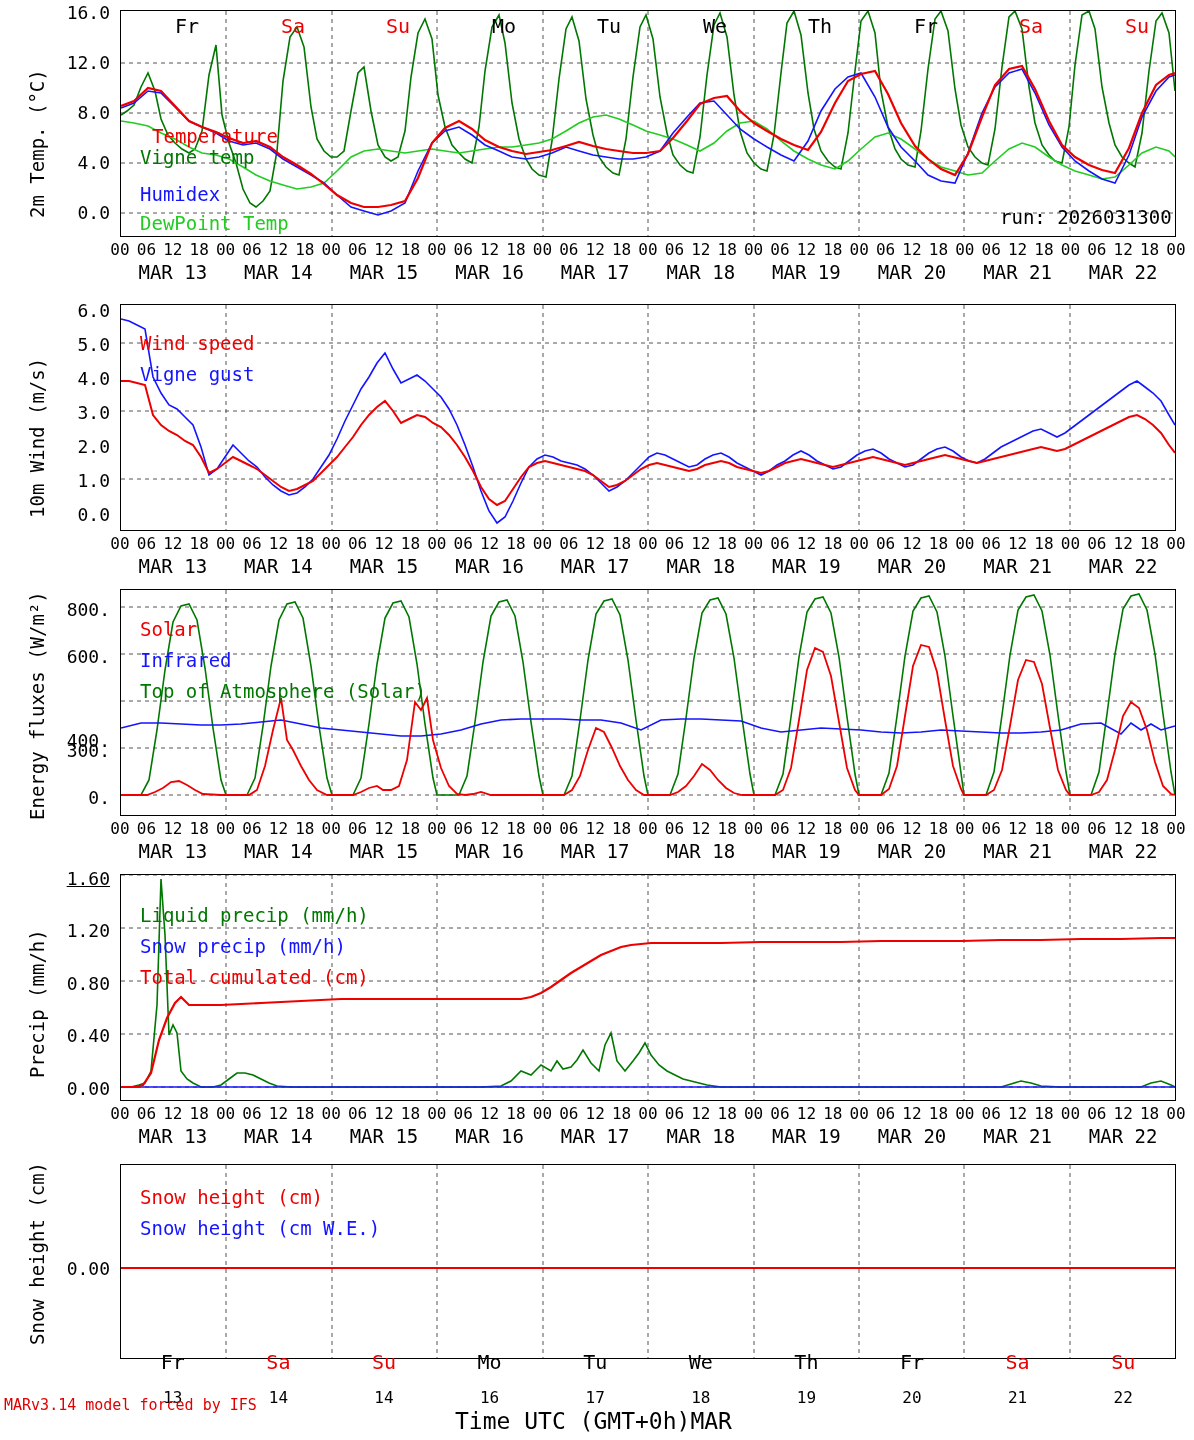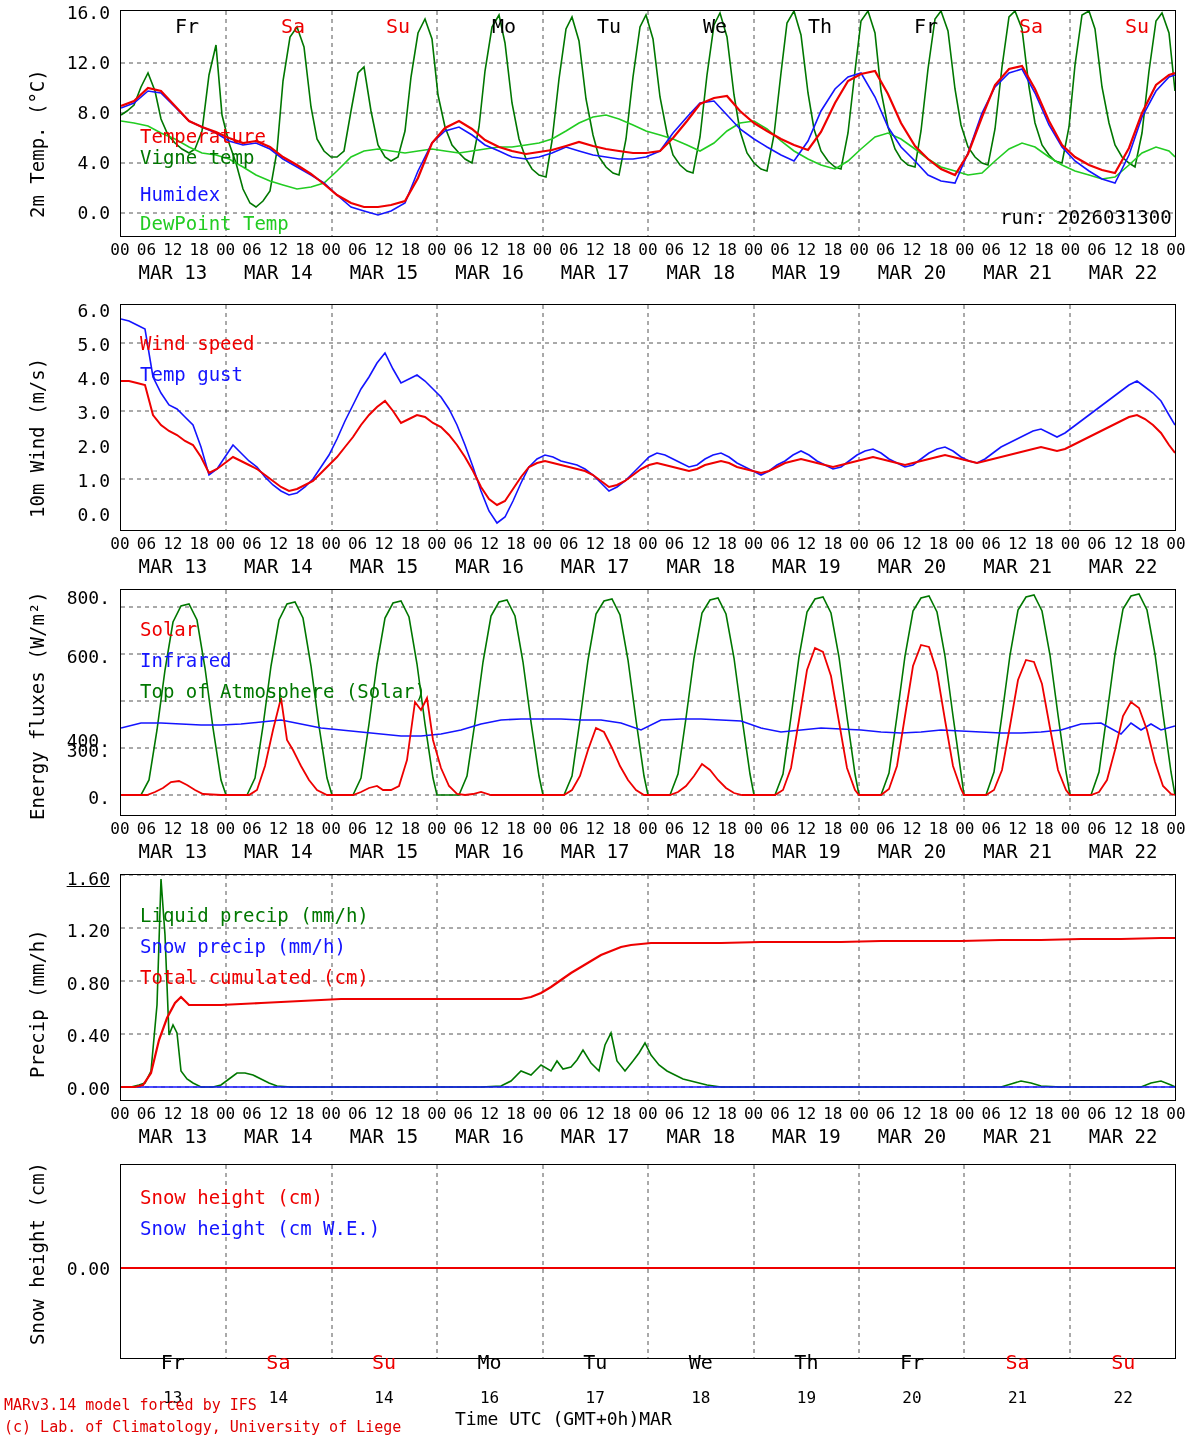--- a/index.html
+++ b/index.html
@@ -8,21 +8,21 @@
   .panel{position:absolute;left:0;width:1194px;}
   .plotbox{position:absolute;border:1px solid #000;box-sizing:border-box;background:#fff;}
   .ylabel{position:absolute;transform-origin:0 0;transform:rotate(-90deg);font-size:19px;white-space:nowrap;}
   .ytick{position:absolute;font-size:18px;text-align:right;white-space:nowrap;}
   .xtick{position:absolute;font-size:16px;text-align:center;white-space:nowrap;}
   .daylab{position:absolute;font-size:19px;text-align:center;white-space:nowrap;}
   .dowlab{position:absolute;font-size:20px;text-align:center;white-space:nowrap;}
   .legend{position:absolute;font-size:19px;white-space:nowrap;}
   .run{position:absolute;font-size:19px;white-space:nowrap;}
   .footleft{position:absolute;font-size:15px;color:#e00000;white-space:nowrap;}
-  .footcenter{position:absolute;font-size:18px;white-space:nowrap;}
+  .footcenter{position:absolute;font-size:23px;white-space:nowrap;}
   .footright{position:absolute;font-size:25px;color:#1414ff;white-space:nowrap;}
   svg{display:block;}
   .red{color:#ee0000}.blue{color:#1414ff}.green{color:#007700}.lgreen{color:#22cc22}
 </style>
 </head>
 <body>
 
 <div class="page">
 
   <div class="panel" style="top:0;height:285px;">
@@ -59,21 +59,21 @@
         <polyline fill="none" stroke="#007700" stroke-width="1.6" points="0,104 6,100 13,94 20,76 27,62 34,80 40,108 47,124 54,132 61,138 68,142 74,138 81,120 88,64 95,34 101,104 108,132 115,152 122,178 129,192 135,196 142,190 149,180 156,140 162,70 169,26 176,16 183,36 190,96 196,128 203,140 210,146 216,146 223,140 230,100 237,62 243,56 250,100 257,134 264,146 270,150 277,146 284,120 290,66 297,22 304,8 311,28 317,84 324,116 331,134 338,142 344,148 351,152 358,116 364,60 371,16 378,4 384,32 391,92 398,128 405,148 411,158 418,164 425,166 431,130 438,68 445,18 451,6 458,30 465,88 472,124 478,146 485,156 492,162 498,164 505,128 512,66 519,16 525,4 532,28 539,86 546,122 552,144 559,154 566,160 572,162 579,126 586,64 593,14 599,2 606,26 613,84 619,120 626,142 633,152 640,158 646,160 653,124 660,62 666,12 673,0 680,24 687,82 693,118 700,140 707,150 714,156 720,158 727,122 734,60 740,10 747,0 754,22 760,80 767,116 774,138 780,148 787,154 794,156 800,120 807,58 814,8 820,0 827,20 834,78 840,114 847,136 854,146 861,152 867,154 874,118 881,56 888,6 894,0 901,18 908,76 914,112 921,134 928,144 934,150 941,152 948,116 954,54 961,4 968,0 974,18 981,76 988,112 994,134 1001,146 1008,152 1014,156 1021,122 1028,60 1035,10 1041,2 1048,22 1054,80"></polyline>
 
         <polyline fill="none" stroke="#22cc22" stroke-width="1.6" points="0,110 13,112 27,115 40,122 54,128 68,136 81,142 95,144 108,148 122,156 135,164 149,170 162,174 176,178 190,176 203,172 216,160 230,146 243,140 257,138 270,140 284,142 297,140 311,138 324,140 338,142 351,140 364,138 378,136 391,136 405,134 418,132 431,128 445,120 458,112 472,106 485,104 498,108 512,114 525,120 539,124 552,128 566,134 579,140 593,132 606,120 619,112 633,110 646,118 660,130 673,140 687,148 700,154 714,158 727,150 740,138 754,126 767,122 780,128 794,138 807,148 820,156 834,160 847,164 861,162 874,150 888,138 901,132 914,136 928,146 941,154 954,160 968,164 981,168 994,166 1008,154 1021,142 1035,136 1048,140 1054,146"></polyline>
 
         <polyline fill="none" stroke="#1414ff" stroke-width="1.6" points="0,97 13,92 27,80 40,82 54,96 68,110 81,116 95,122 108,130 122,134 135,132 149,138 162,148 176,156 190,164 203,172 216,184 230,196 243,200 257,204 270,200 284,192 297,160 311,132 324,120 338,116 351,124 364,134 378,140 391,146 405,148 418,146 431,142 445,136 458,140 472,144 485,146 498,148 512,148 525,146 539,140 552,122 566,106 579,92 593,90 606,104 619,118 633,128 646,136 660,144 673,150 687,130 700,100 714,78 727,66 740,62 754,86 767,116 780,136 794,150 807,164 820,170 834,172 847,142 861,102 874,76 888,62 901,58 914,82 928,114 941,136 954,150 968,160 981,168 994,172 1008,144 1021,106 1035,80 1048,66 1054,64"></polyline>
 
         <polyline fill="none" stroke="#ee0000" stroke-width="2.2" points="0,95 13,90 27,77 40,80 54,95 68,110 81,116 95,121 108,127 122,132 135,130 149,136 162,146 176,154 190,163 203,173 216,184 230,192 243,196 257,196 270,194 284,190 297,167 311,132 324,117 338,110 351,118 364,129 378,136 391,140 405,143 418,141 431,139 445,135 458,131 472,135 485,138 498,140 512,142 525,142 539,140 552,127 566,110 579,93 593,87 606,85 619,100 633,112 646,120 660,128 673,134 687,139 700,121 714,92 727,70 740,63 754,60 767,83 780,112 794,135 807,148 820,158 834,164 847,143 861,106 874,74 888,58 901,55 914,78 928,110 941,134 954,146 968,154 981,159 994,162 1008,137 1021,102 1035,74 1048,64 1054,62"></polyline>
       </svg>
     </div>
 
-    <div class="legend red" style="left:140px;top:125px;">Temperature</div>
+    <div class="legend red" style="left:152px;top:125px;">Temperature</div>
     <div class="legend green" style="left:140px;top:146px;">Vigne temp</div>
     <div class="legend blue" style="left:140px;top:183px;">Humidex</div>
     <div class="legend lgreen" style="left:140px;top:212px;">DewPoint Temp</div>
     <div class="run" style="left:1000px;top:206px;">run: 2026031300</div>
 
     <div class="dowlab" style="left:152px;top:14px;width:70px;color:#000;">Fr</div>
     <div class="dowlab" style="left:258px;top:14px;width:70px;color:#ee0000;">Sa</div>
     <div class="dowlab" style="left:363px;top:14px;width:70px;color:#ee0000;">Su</div>
     <div class="dowlab" style="left:469px;top:14px;width:70px;color:#000;">Mo</div>
     <div class="dowlab" style="left:574px;top:14px;width:70px;color:#000;">Tu</div>
@@ -171,21 +171,21 @@
           <line x1="949" y1="0" x2="949" y2="225"></line>
         </g>
 
         <polyline fill="none" stroke="#1414ff" stroke-width="1.6" points="0,14 8,16 16,20 24,24 32,72 40,88 48,100 56,104 64,112 72,120 80,142 88,170 96,164 104,152 112,140 120,148 128,156 136,162 144,172 152,180 160,186 168,190 176,188 184,182 192,174 200,162 208,150 216,134 224,116 232,100 240,84 248,72 256,58 264,48 272,64 280,78 288,74 296,70 304,76 312,84 320,92 328,104 336,120 344,140 352,162 360,186 368,206 376,218 384,212 392,196 400,178 408,162 416,154 424,150 432,152 440,156 448,158 456,160 464,164 472,170 480,178 488,186 496,182 504,176 512,168 520,160 528,152 536,148 544,150 552,154 560,158 568,162 576,160 584,154 592,150 600,148 608,152 616,158 624,162 632,166 640,170 648,166 656,160 664,156 672,150 680,146 688,150 696,156 704,160 712,164 720,162 728,156 736,150 744,146 752,144 760,148 768,154 776,158 784,162 792,160 800,154 808,148 816,144 824,142 832,146 840,152 848,156 856,158 864,154 872,148 880,142 888,138 896,134 904,130 912,126 920,124 928,128 936,132 944,128 952,122 960,116 968,110 976,104 984,98 992,92 1000,86 1008,80 1016,76 1024,82 1032,88 1040,96 1048,110 1054,120"></polyline>
 
         <polyline fill="none" stroke="#ee0000" stroke-width="2" points="0,76 8,76 16,78 24,80 32,110 40,120 48,126 56,130 64,136 72,140 80,152 88,168 96,164 104,158 112,152 120,156 128,160 136,164 144,170 152,176 160,182 168,186 176,184 184,180 192,176 200,168 208,160 216,152 224,142 232,132 240,120 248,110 256,102 264,96 272,106 280,118 288,114 296,110 304,112 312,118 320,122 328,130 336,140 344,152 352,166 360,182 368,194 376,200 384,196 392,184 400,172 408,162 416,158 424,156 432,158 440,160 448,162 456,164 464,166 472,170 480,176 488,182 496,180 504,176 512,170 520,164 528,160 536,158 544,160 552,162 560,164 568,166 576,164 584,160 592,158 600,156 608,158 616,162 624,164 632,166 640,168 648,166 656,162 664,158 672,156 680,154 688,156 696,158 704,160 712,162 720,160 728,158 736,156 744,154 752,152 760,154 768,156 776,158 784,160 792,158 800,156 808,154 816,152 824,150 832,152 840,154 848,156 856,158 864,156 872,154 880,152 888,150 896,148 904,146 912,144 920,142 928,144 936,146 944,144 952,140 960,136 968,132 976,128 984,124 992,120 1000,116 1008,112 1016,110 1024,114 1032,120 1040,128 1048,140 1054,148"></polyline>
       </svg>
     </div>
 
     <div class="legend red" style="left:140px;top:42px;">Wind speed</div>
-    <div class="legend blue" style="left:140px;top:73px;">Temp gust</div>
+    <div class="legend blue" style="left:140px;top:73px;">Vigne gust</div>
 
     <div id="hours2">
         <div class="xtick" style="left: 106px; top: 244px; width: 28px;">00</div>
         <div class="xtick" style="left: 132.4px; top: 244px; width: 28px;">06</div>
         <div class="xtick" style="left: 158.8px; top: 244px; width: 28px;">12</div>
         <div class="xtick" style="left: 185.2px; top: 244px; width: 28px;">18</div>
         <div class="xtick" style="left: 211.6px; top: 244px; width: 28px;">00</div>
         <div class="xtick" style="left: 238px; top: 244px; width: 28px;">06</div>
         <div class="xtick" style="left: 264.4px; top: 244px; width: 28px;">12</div>
         <div class="xtick" style="left: 290.8px; top: 244px; width: 28px;">18</div>
@@ -233,21 +233,21 @@
         <div class="daylab" style="left: 751.4px; top: 265px; width: 110px;">MAR 19</div>
         <div class="daylab" style="left: 857px; top: 265px; width: 110px;">MAR 20</div>
         <div class="daylab" style="left: 962.6px; top: 265px; width: 110px;">MAR 21</div>
         <div class="daylab" style="left: 1068.2px; top: 265px; width: 110px;">MAR 22</div>
       </div>
   </div>
 
   <div class="panel" style="top:575px;height:285px;">
     <div class="ylabel" style="left:26px;top:245px;">Energy fluxes (W/m²)</div>
 
-    <div class="ytick" style="left:10px;top:12px;width:100px;">800.</div>
+    <div class="ytick" style="left:10px;top:24px;width:100px;">800.</div>
     <div class="ytick" style="left:10px;top:71px;width:100px;">600.</div>
     <div class="ytick" style="left:10px;top:118px;width:100px;margin-top:37px;">400.</div>
     <div class="ytick" style="left:10px;top:165px;width:100px;">300.</div>
     <div class="ytick" style="left:10px;top:212px;width:100px;">0.</div>
 
     <div class="plotbox" style="left:120px;top:14px;width:1056px;height:227px;">
       <svg width="1054" height="225" viewBox="0 0 1054 225" preserveAspectRatio="none">
         <g stroke="#555" stroke-width="1" stroke-dasharray="4,4" fill="none">
           <line x1="0" y1="17" x2="1054" y2="17"></line>
           <line x1="0" y1="64" x2="1054" y2="64"></line>
@@ -480,18 +480,17 @@
         <div class="xtick" style="left: 575.2px; top: 238px; width: 40px;">17</div>
         <div class="xtick" style="left: 680.8px; top: 238px; width: 40px;">18</div>
         <div class="xtick" style="left: 786.4px; top: 238px; width: 40px;">19</div>
         <div class="xtick" style="left: 892px; top: 238px; width: 40px;">20</div>
         <div class="xtick" style="left: 997.6px; top: 238px; width: 40px;">21</div>
         <div class="xtick" style="left: 1103.2px; top: 238px; width: 40px;">22</div>
       </div>
   </div>
 
   <div class="footleft" style="left:4px;top:1396px;">MARv3.14 model forced by IFS</div>
-  <div class="footleft" style="left:4px;top:1418px;">(c) Lab. of Climatology, University of Liege</div>
   <div class="footcenter" style="left:455px;top:1408px;">
     <span>Time UTC (GMT+0h)</span><span>MAR</span>
   </div>
 
 </div>
 
 </body></html>

